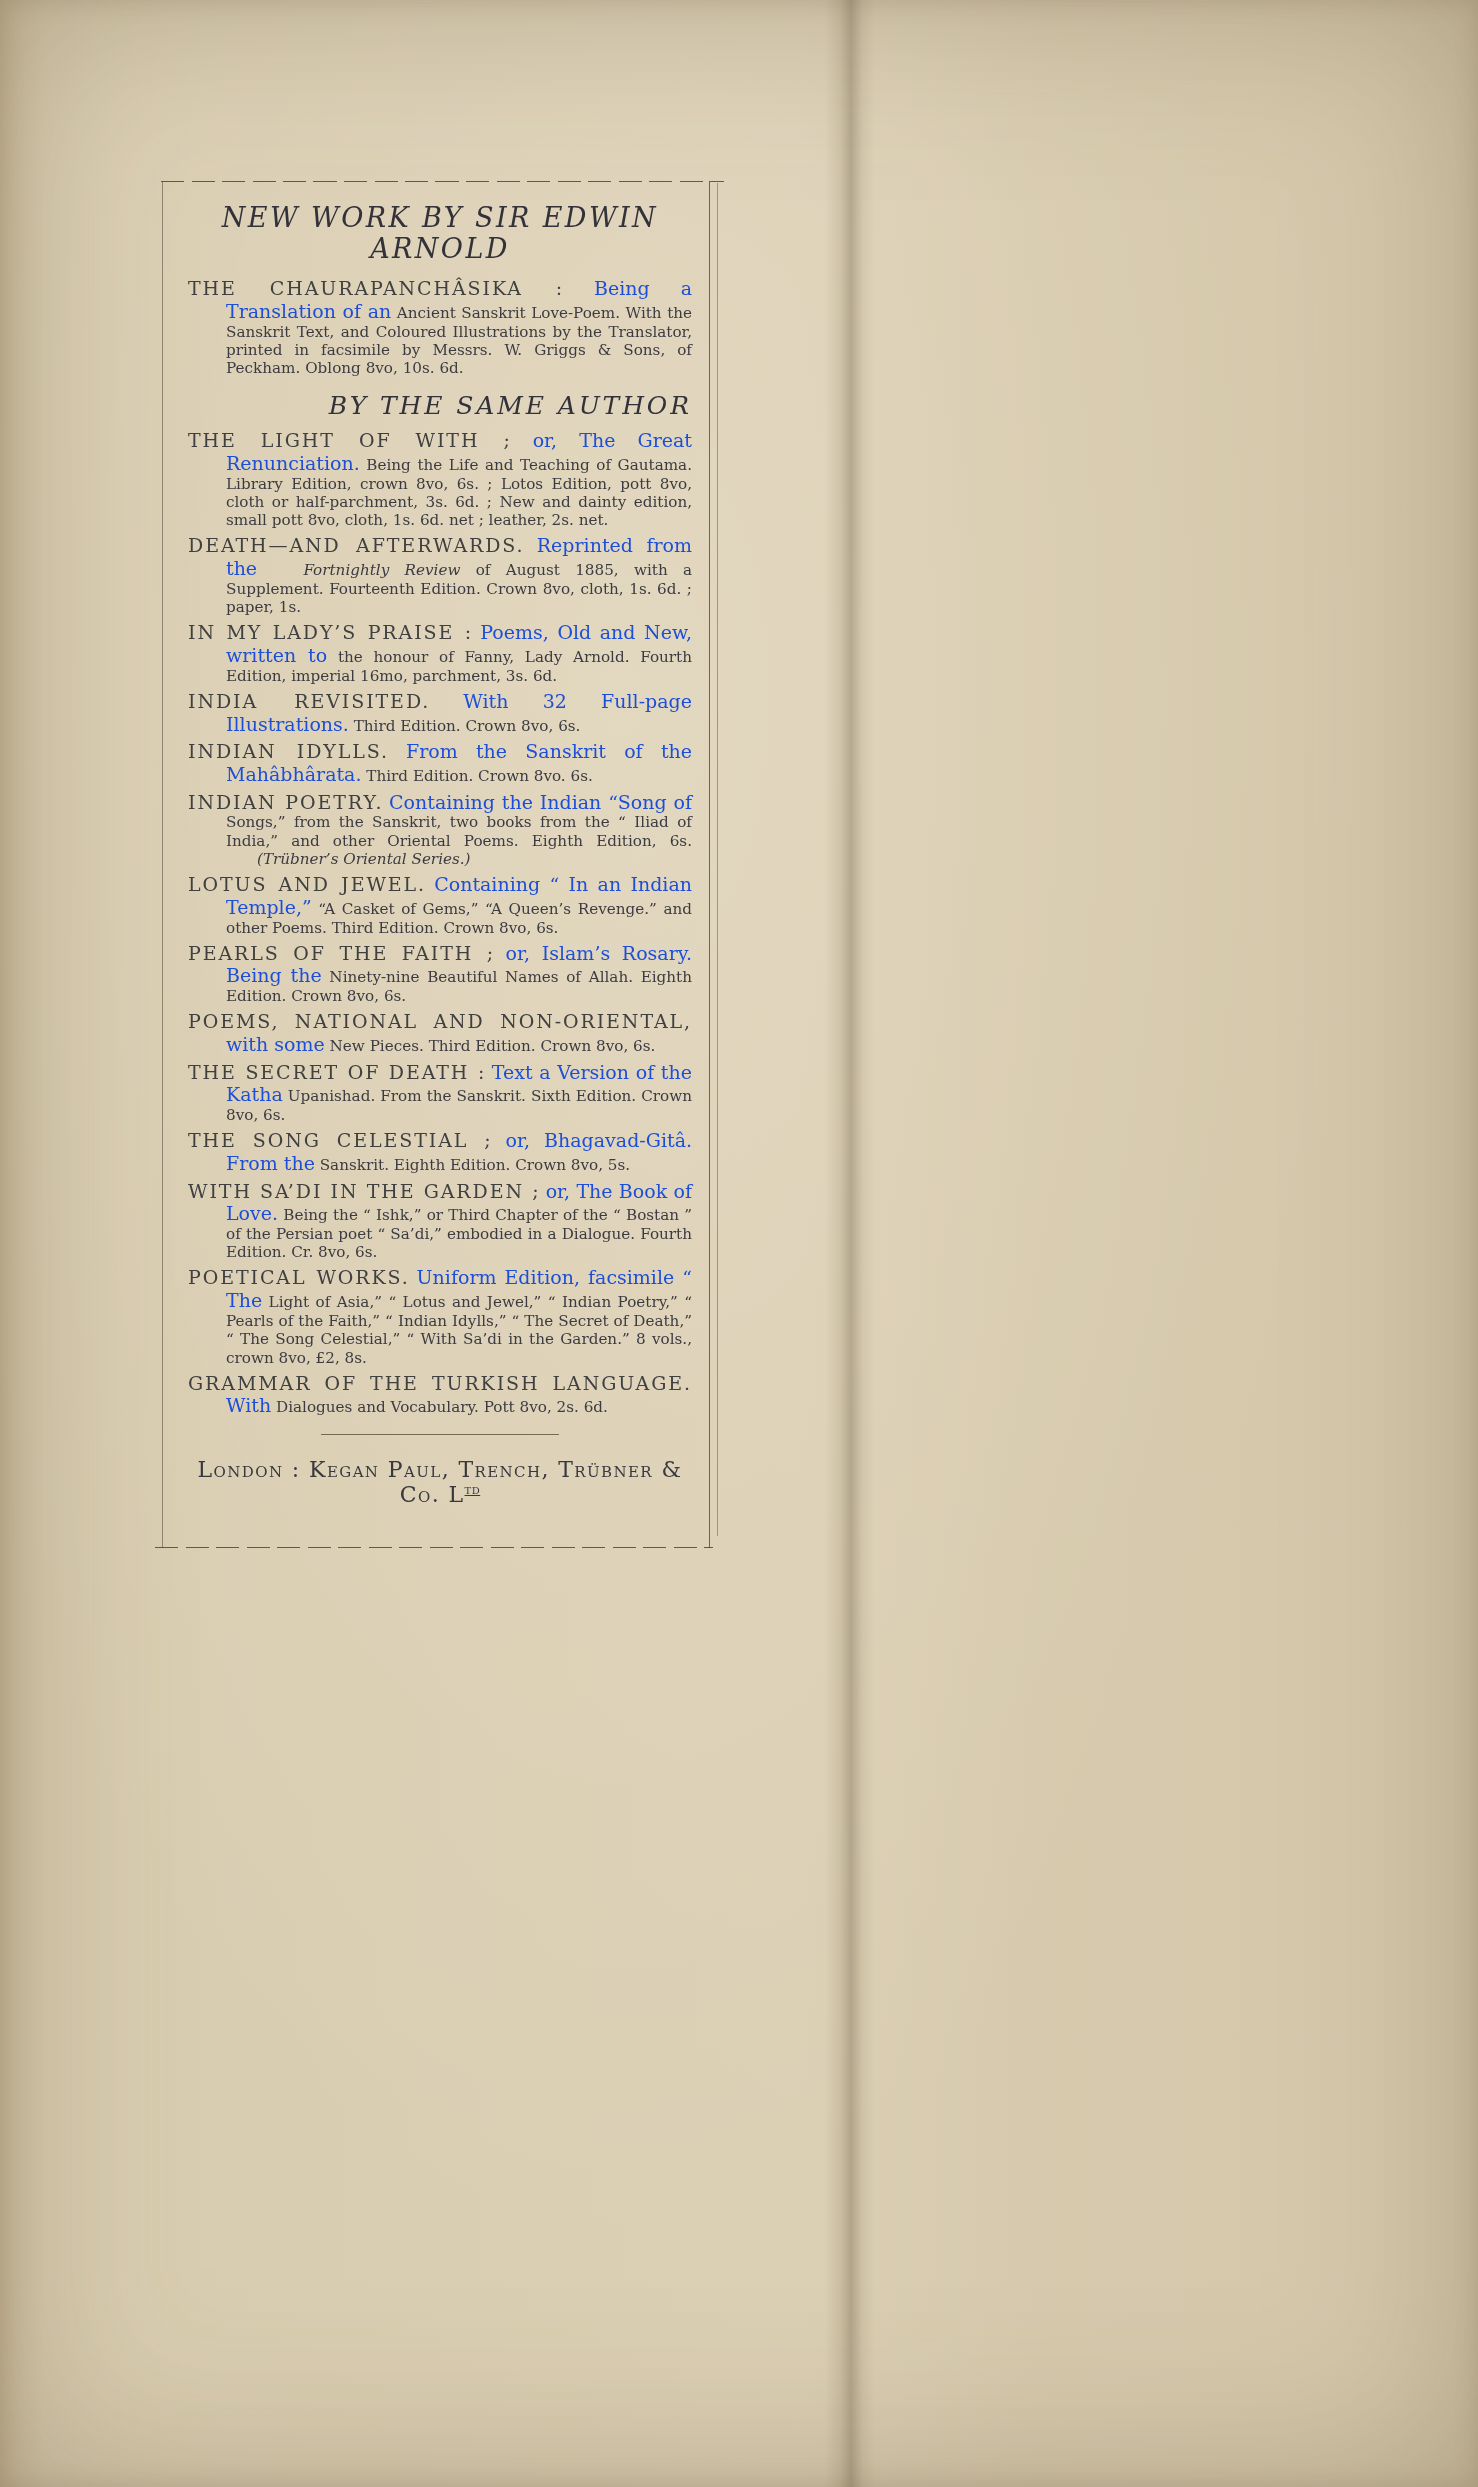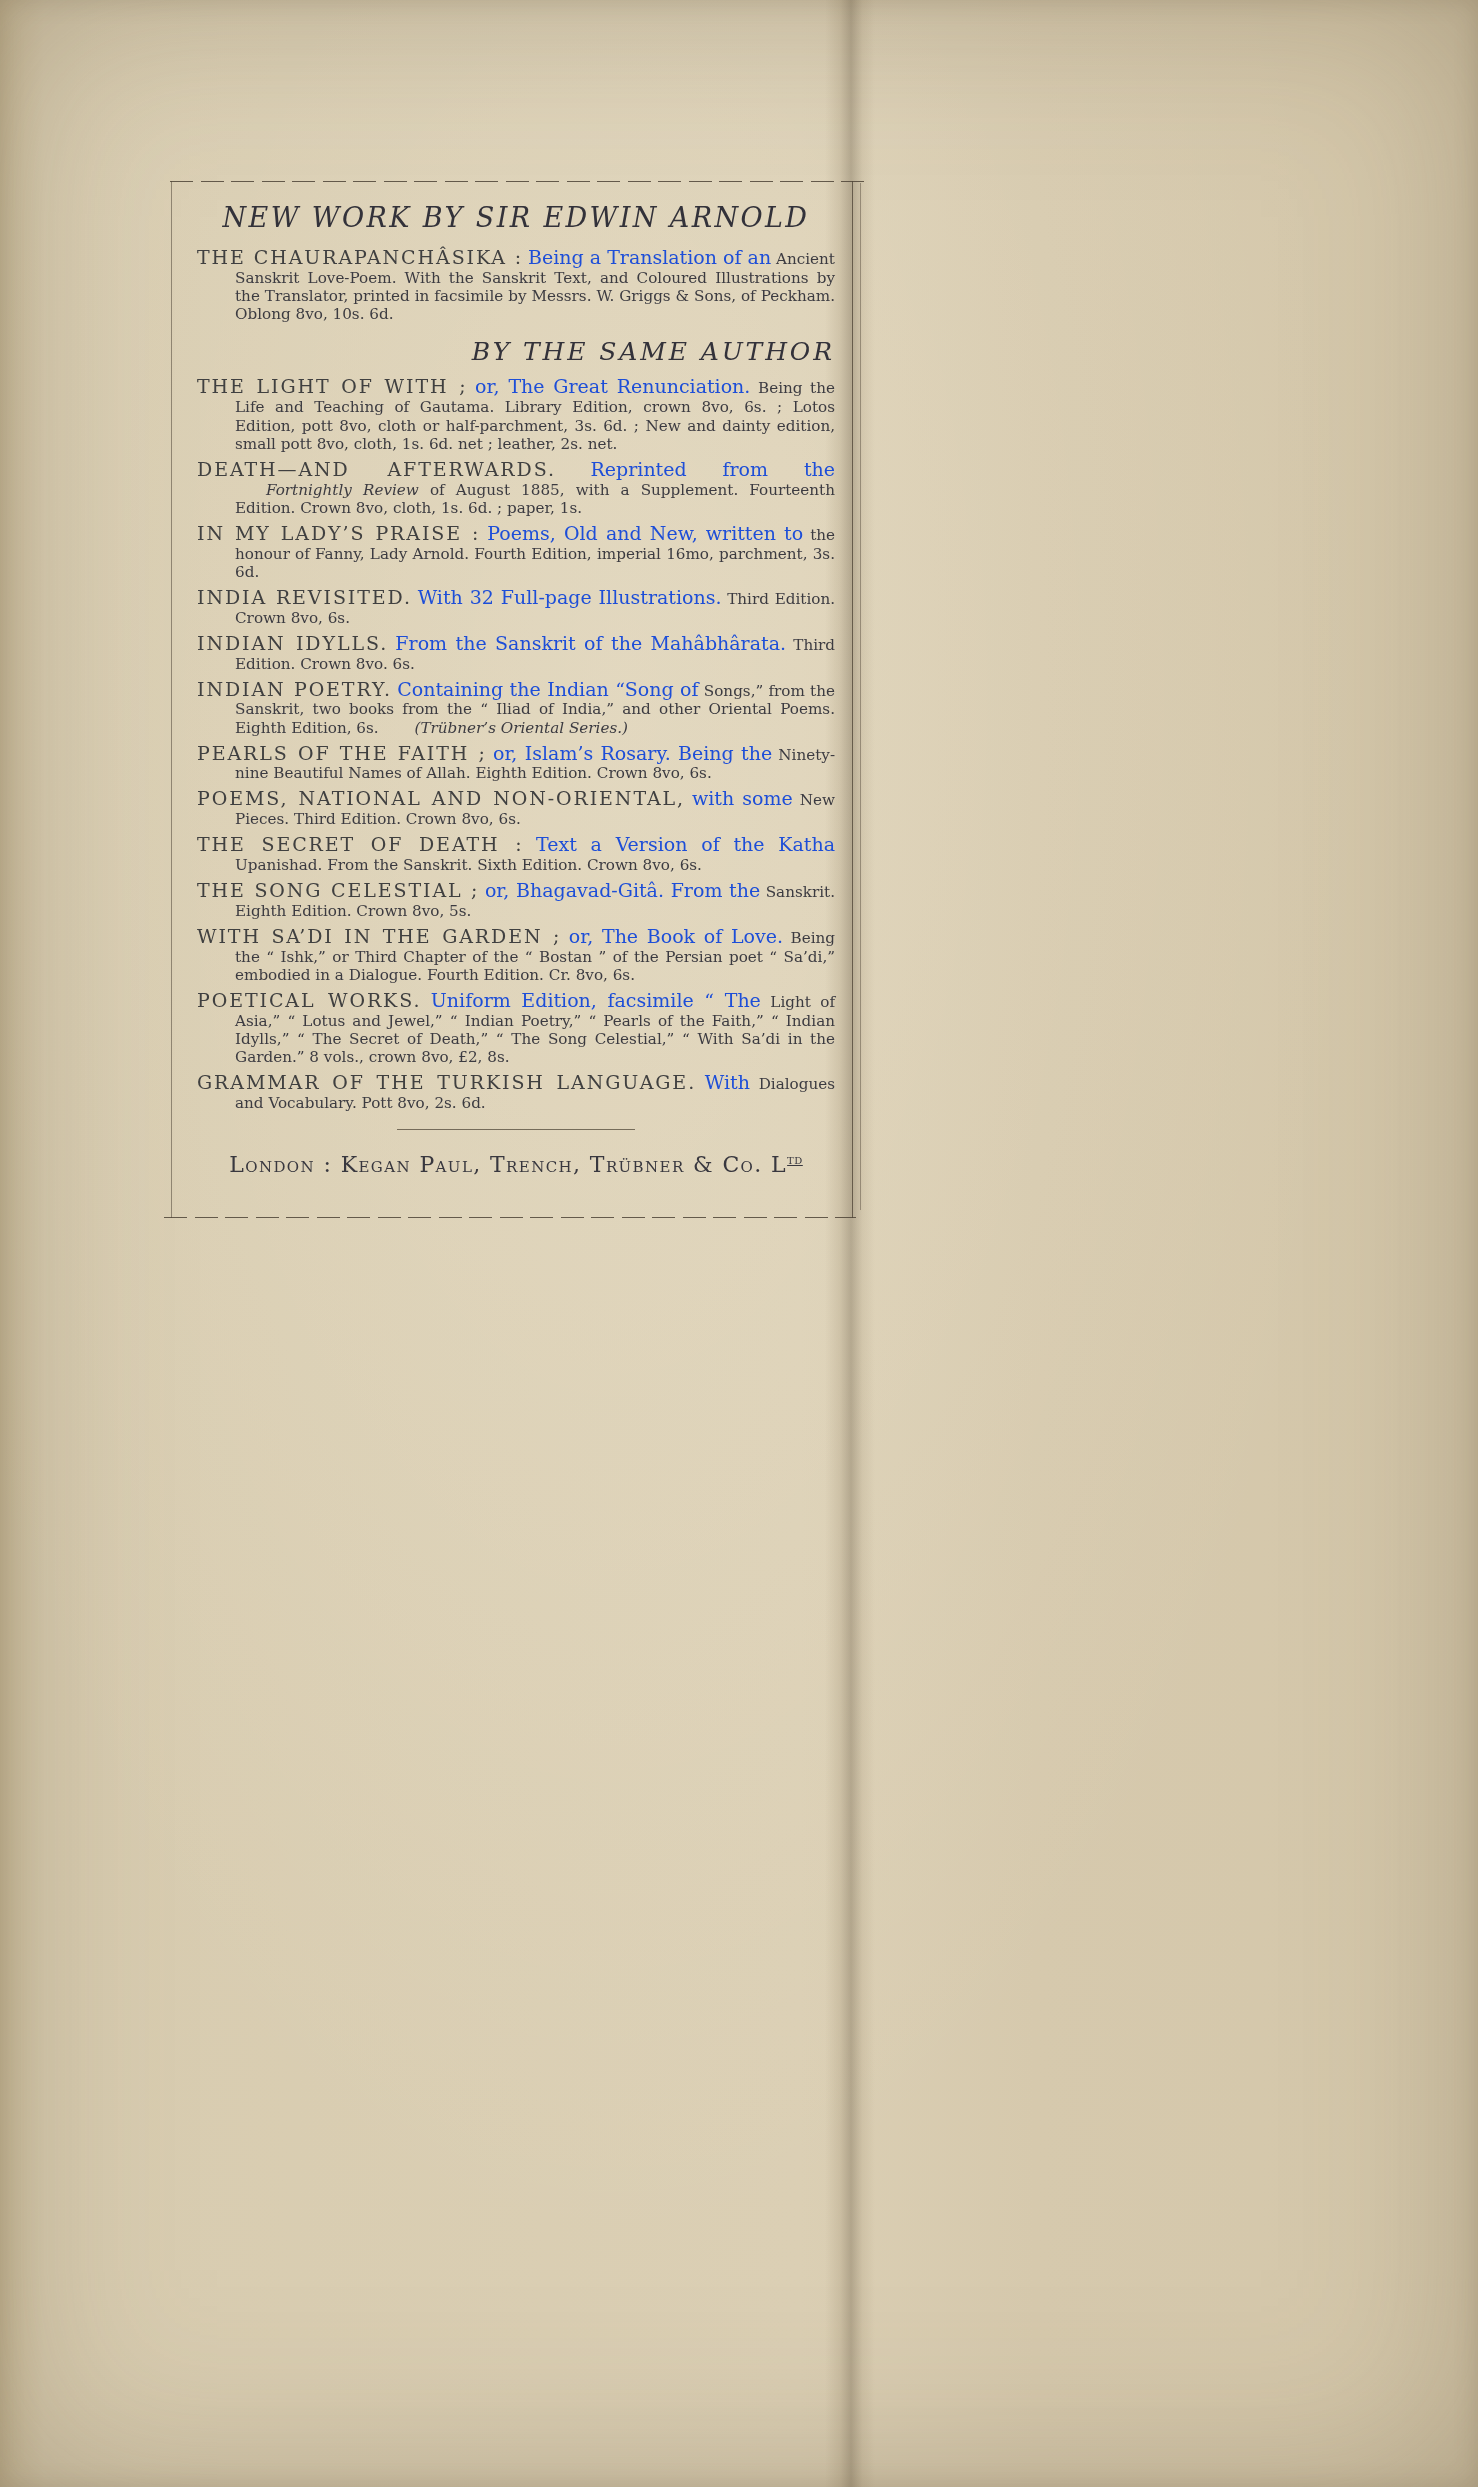--- a/index.html
+++ b/index.html
@@ -18,21 +18,21 @@
     position: absolute; inset: 0; pointer-events: none;
     box-shadow: inset 0 0 181px rgba(104,87,58,.35), inset 0 0 25px rgba(104,87,58,.22);
   }
   .page-fold {
     position: absolute; left: 825px; top: 0; width: 50px; height: 100%;
     background: linear-gradient(90deg,
       rgba(110,92,62,0) 0%, rgba(110,92,62,.14) 30%,
       rgba(84,70,48,.30) 52%, rgba(110,92,62,.10) 75%, rgba(110,92,62,0) 100%);
   }
   .frame {
-    position: absolute; left: 171px; top: 181px; width: 682px;
+    position: absolute; left: 162px; top: 181px; width: 548px;
     box-sizing: border-box;
     padding: 15.2px 17px 19px 25px;
     border-left: 1px solid rgba(82,72,58,.55);
     border-right: 1px solid rgba(82,72,58,.80);
   }
   .rule-top, .rule-bottom {
     position: absolute; height: 1px;
     background: repeating-linear-gradient(90deg,
       rgba(78,68,55,.85) 0 23px, rgba(78,68,55,0) 23px 30.5px);
   }
@@ -91,20 +91,21 @@
   <p class="entry"><span class="etitle">DEATH—AND AFTERWARDS.</span> <span class="esub">Reprinted from the</span> <em class="ital">Fortnightly Review</em> <span class="ebody">of August 1885, with a Supplement. Fourteenth Edition. Crown 8vo, cloth, 1s. 6d. ; paper, 1s.</span></p>
 
   <p class="entry"><span class="etitle">IN MY LADY’S PRAISE :</span> <span class="esub">Poems, Old and New, written to</span> <span class="ebody">the honour of Fanny, Lady Arnold. Fourth Edition, imperial 16mo, parchment, 3s. 6d.</span></p>
 
   <p class="entry"><span class="etitle">INDIA REVISITED.</span> <span class="esub">With 32 Full-page Illustrations.</span> <span class="ebody">Third Edition. Crown 8vo, 6s.</span></p>
 
   <p class="entry"><span class="etitle">INDIAN IDYLLS.</span> <span class="esub">From the Sanskrit of the Mahâbhârata.</span> <span class="ebody">Third Edition. Crown 8vo. 6s.</span></p>
 
   <p class="entry"><span class="etitle">INDIAN POETRY.</span> <span class="esub">Containing the Indian “Song of</span> <span class="ebody">Songs,” from the Sanskrit, two books from the “ Iliad of India,” and other Oriental Poems. Eighth Edition, 6s.</span> <em class="ital">(Trübner’s Oriental Series.)</em></p>
 
+  <p class="entry"><span class="etitle">LOTUS AND JEWEL.</span> <span class="esub">Containing “ In an Indian Temple,”</span> <span class="ebody">“A Casket of Gems,” “A Queen’s Revenge.” and other Poems. Third Edition. Crown 8vo, 6s.</span></p>
 
   <p class="entry"><span class="etitle">PEARLS OF THE FAITH ;</span> <span class="esub">or, Islam’s Rosary. Being the</span> <span class="ebody">Ninety-nine Beautiful Names of Allah. Eighth Edition. Crown 8vo, 6s.</span></p>
 
   <p class="entry"><span class="etitle">POEMS, NATIONAL AND NON-ORIENTAL,</span> <span class="esub">with some</span> <span class="ebody">New Pieces. Third Edition. Crown 8vo, 6s.</span></p>
 
   <p class="entry"><span class="etitle">THE SECRET OF DEATH :</span> <span class="esub">Text a Version of the Katha</span> <span class="ebody">Upanishad. From the Sanskrit. Sixth Edition. Crown 8vo, 6s.</span></p>
 
   <p class="entry"><span class="etitle">THE SONG CELESTIAL ;</span> <span class="esub">or, Bhagavad-Gitâ. From the</span> <span class="ebody">Sanskrit. Eighth Edition. Crown 8vo, 5s.</span></p>
 
   <p class="entry"><span class="etitle">WITH SA’DI IN THE GARDEN ;</span> <span class="esub">or, The Book of Love.</span> <span class="ebody">Being the “ Ishk,” or Third Chapter of the “ Bostan ” of the Persian poet “ Sa’di,” embodied in a Dialogue. Fourth Edition. Cr. 8vo, 6s.</span></p>

